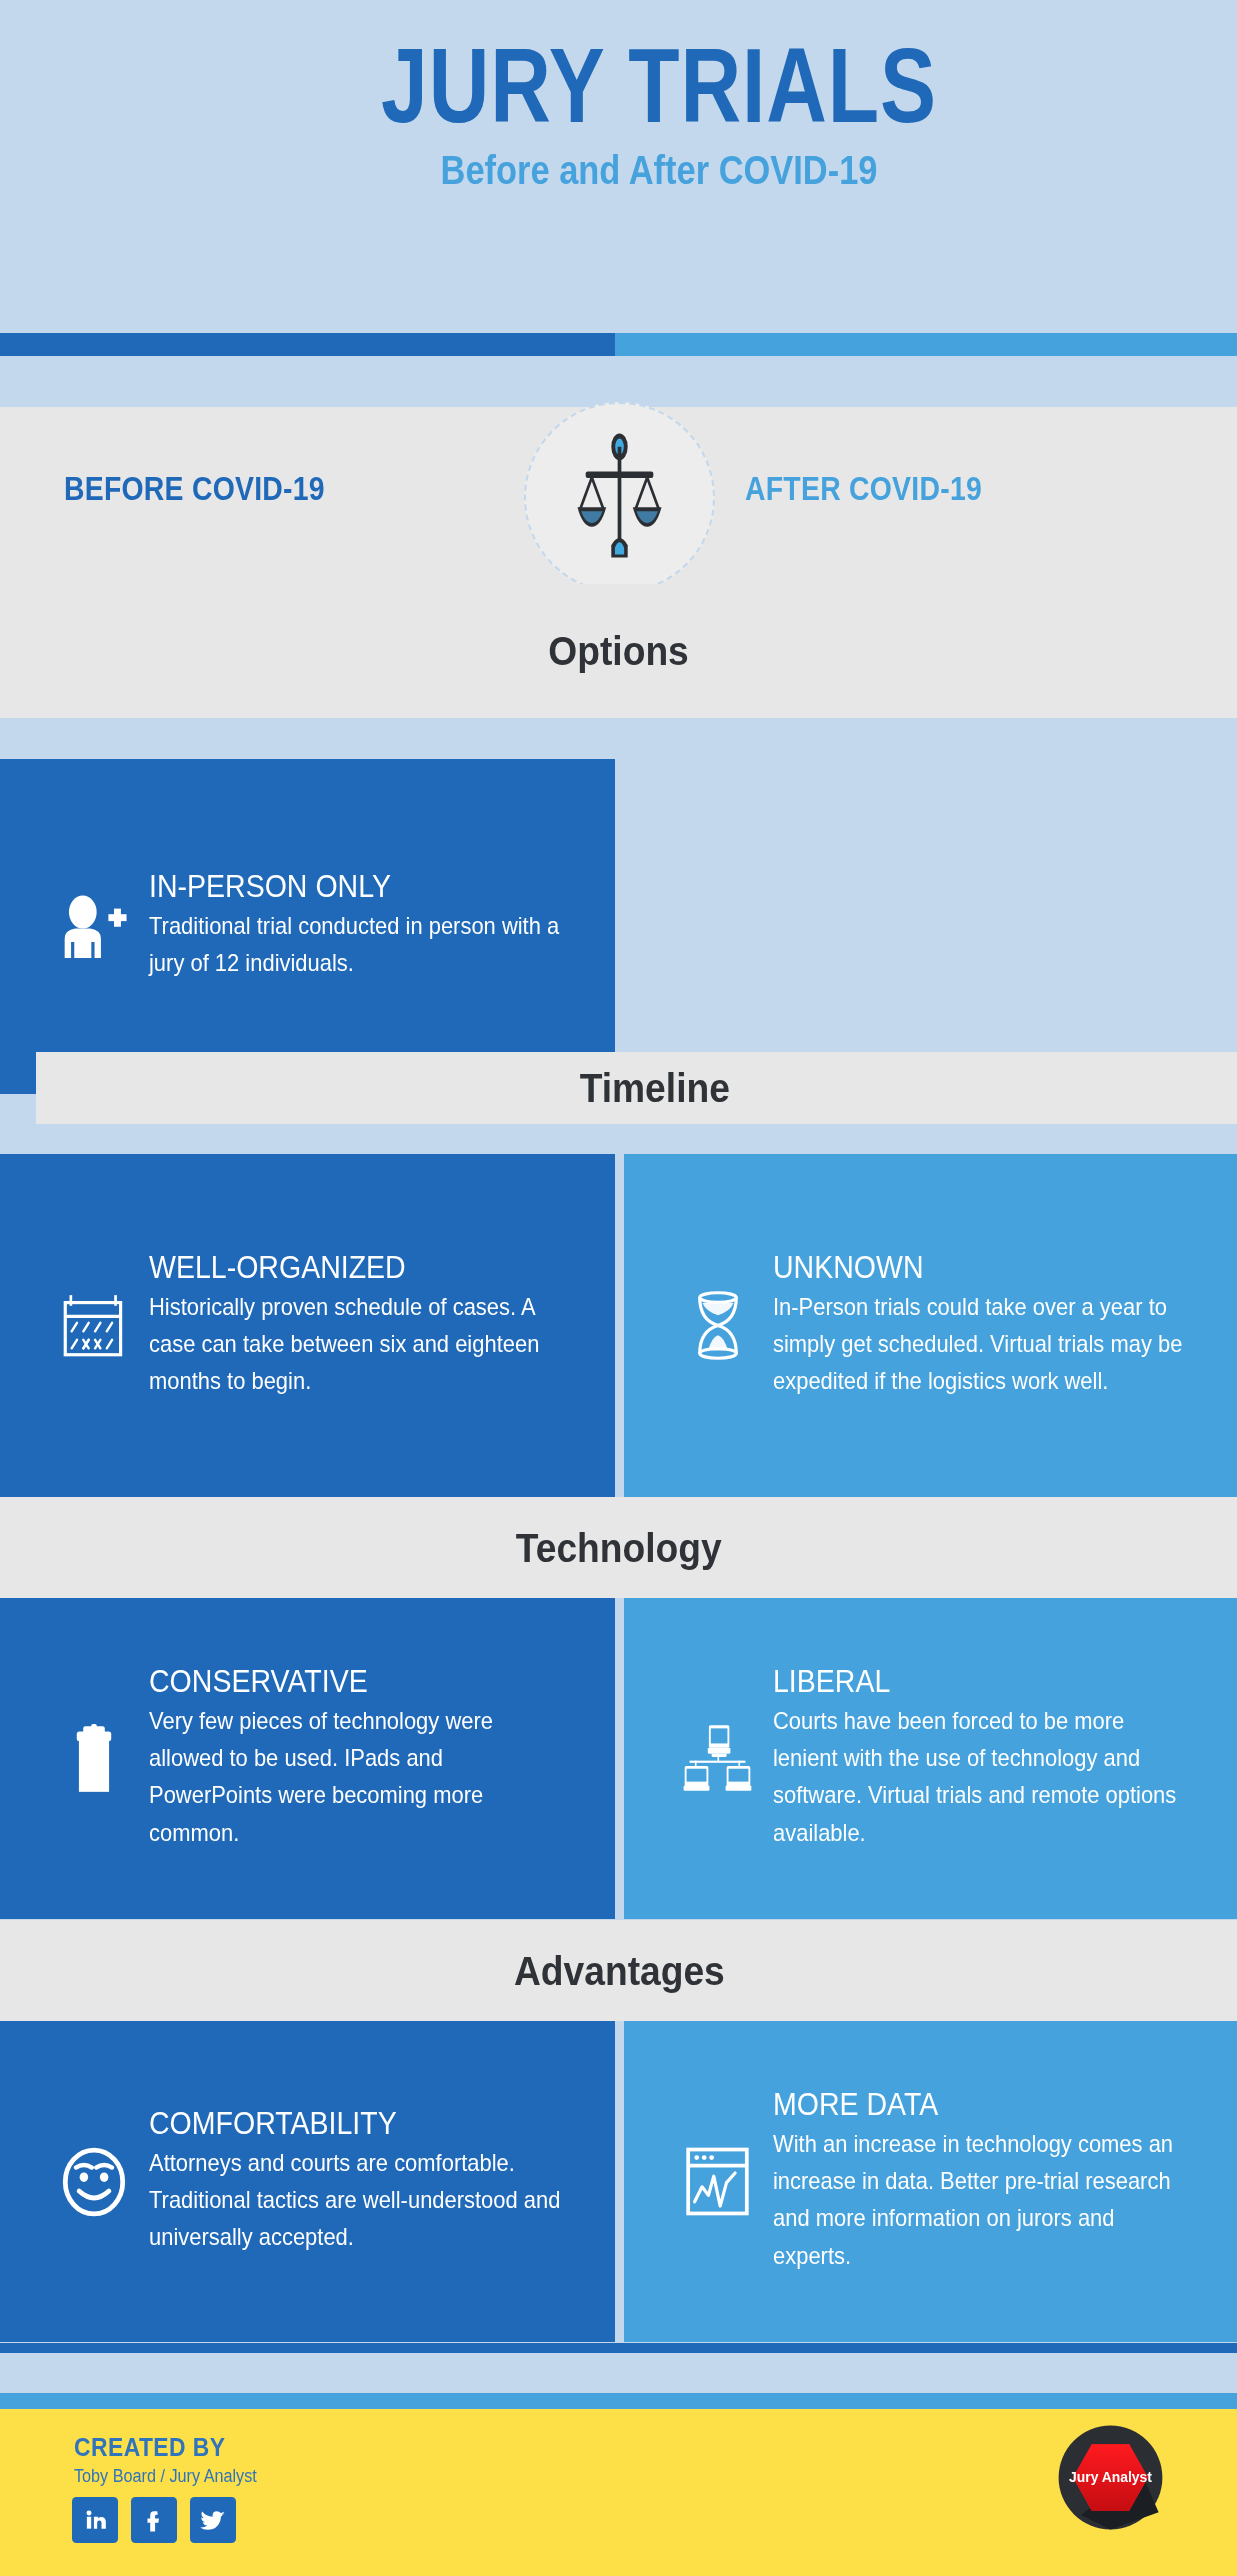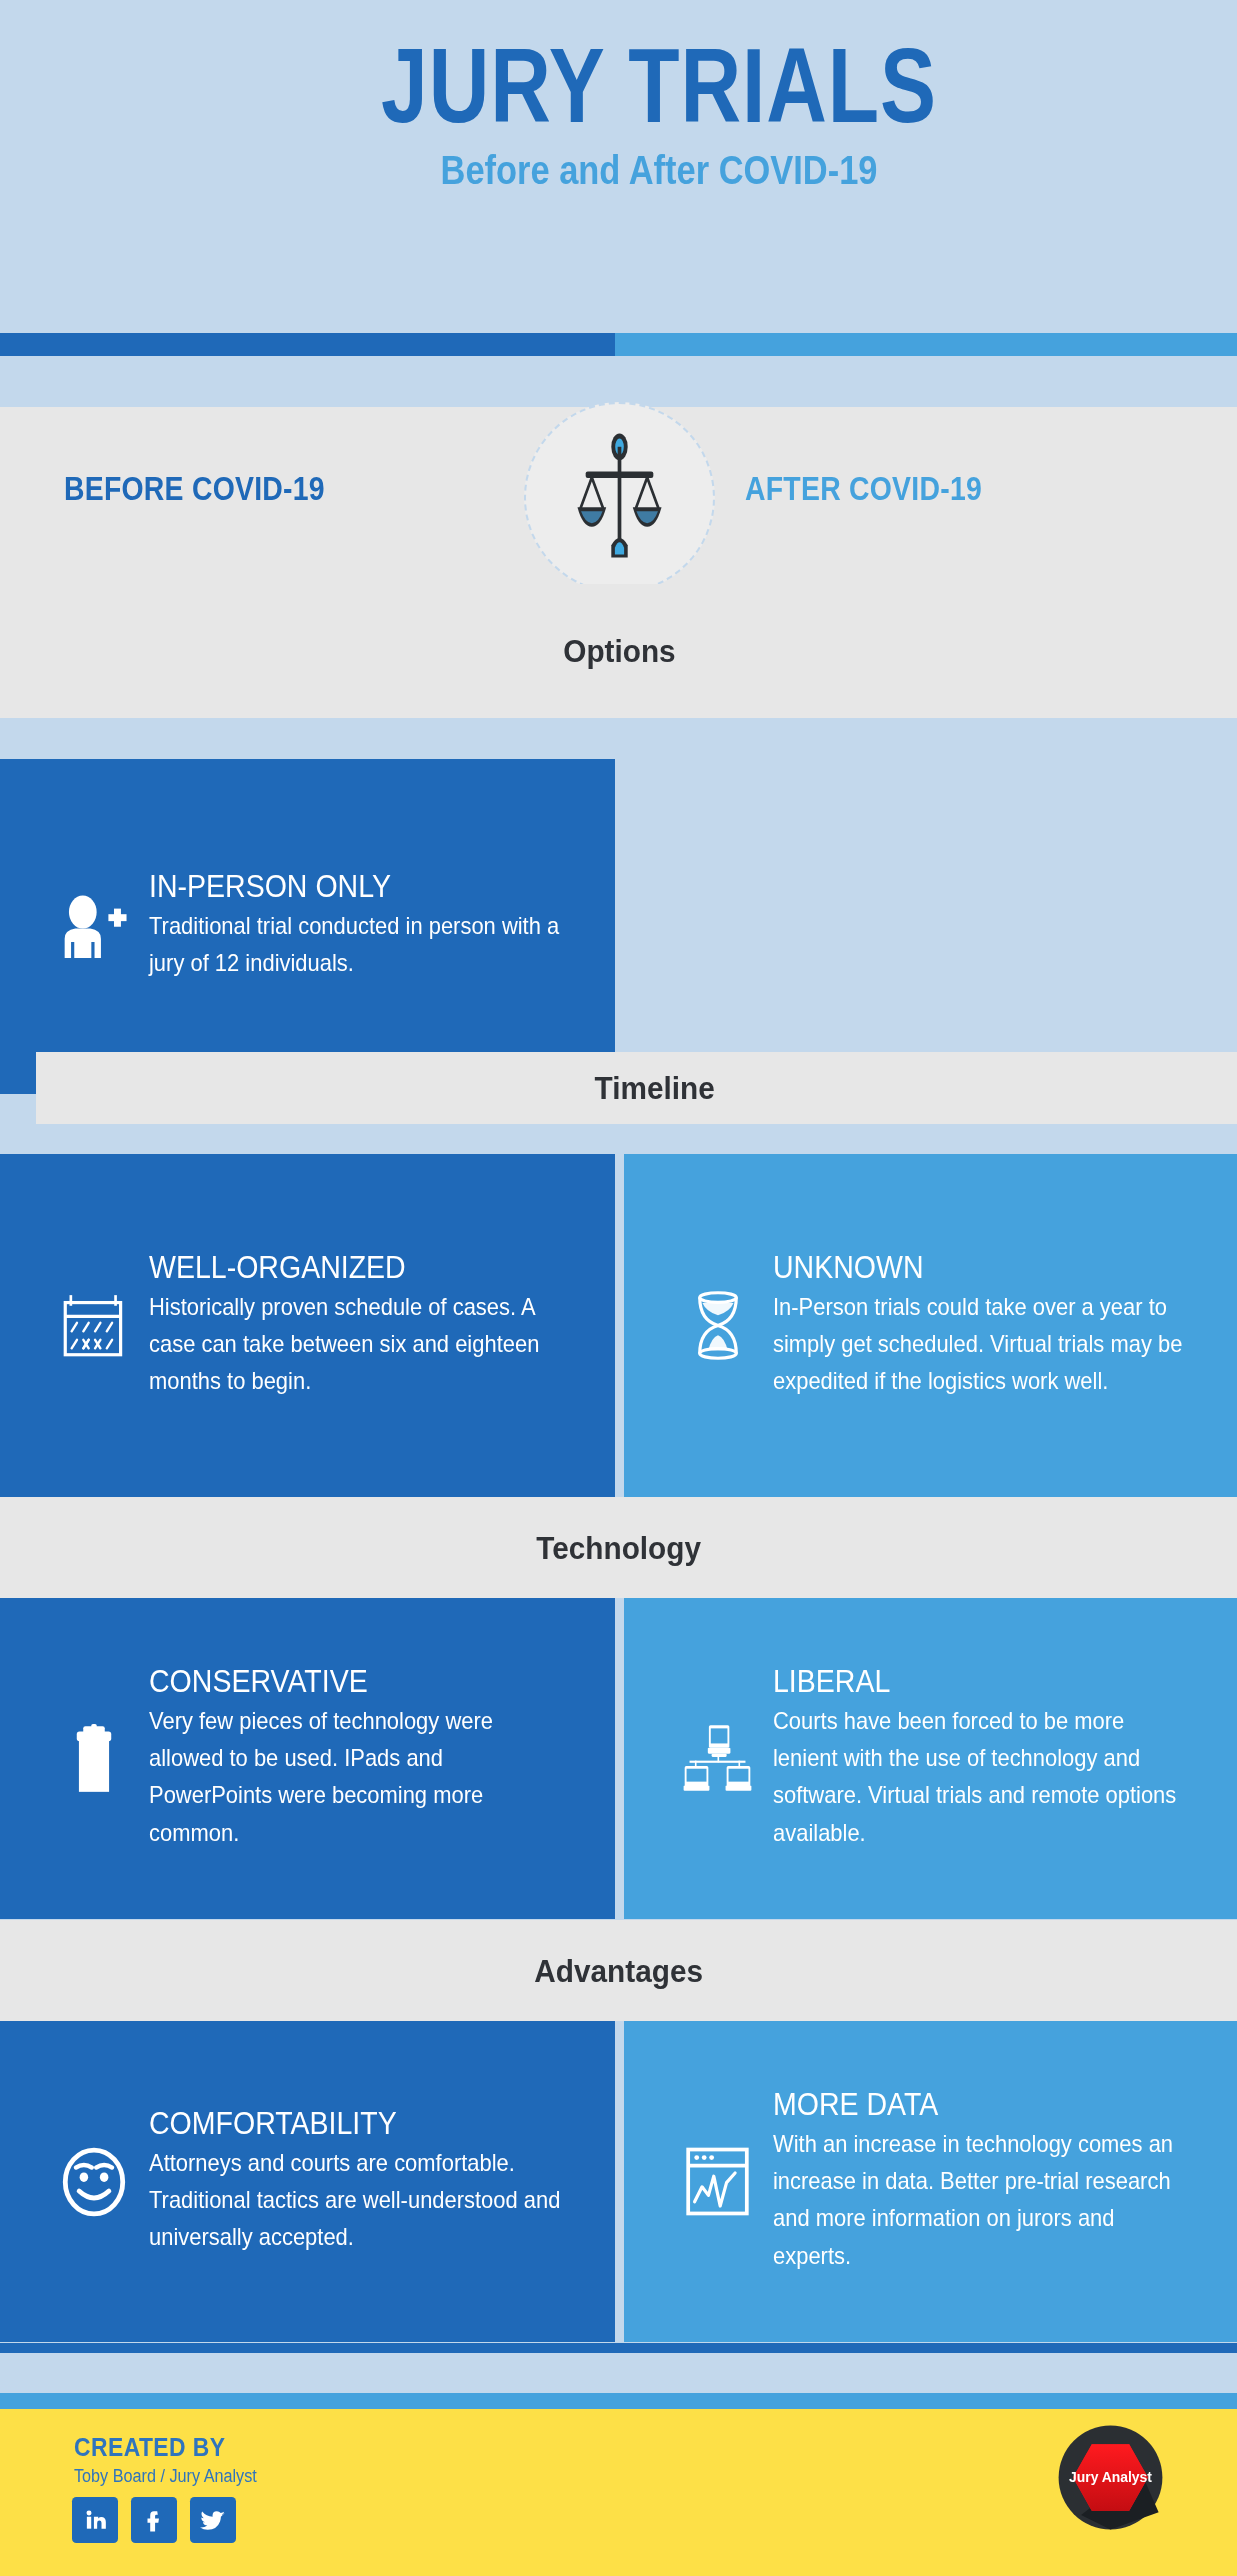--- a/index.html
+++ b/index.html
@@ -103,21 +103,21 @@
     justify-content: center;
   }
 
   
   .section-title {
     position: absolute;
     left: 0;
     width: 1238px;
     background: #e7e7e7;
     color: #2f3237;
-    font-size: 32px;
+    font-size: 40px;
     font-weight: 700;
     text-align: center;
     display: flex;
     align-items: center;
     justify-content: center;
   }
   .section-title span { transform: scaleX(0.93); display: inline-block; }
 
   
   .row {

